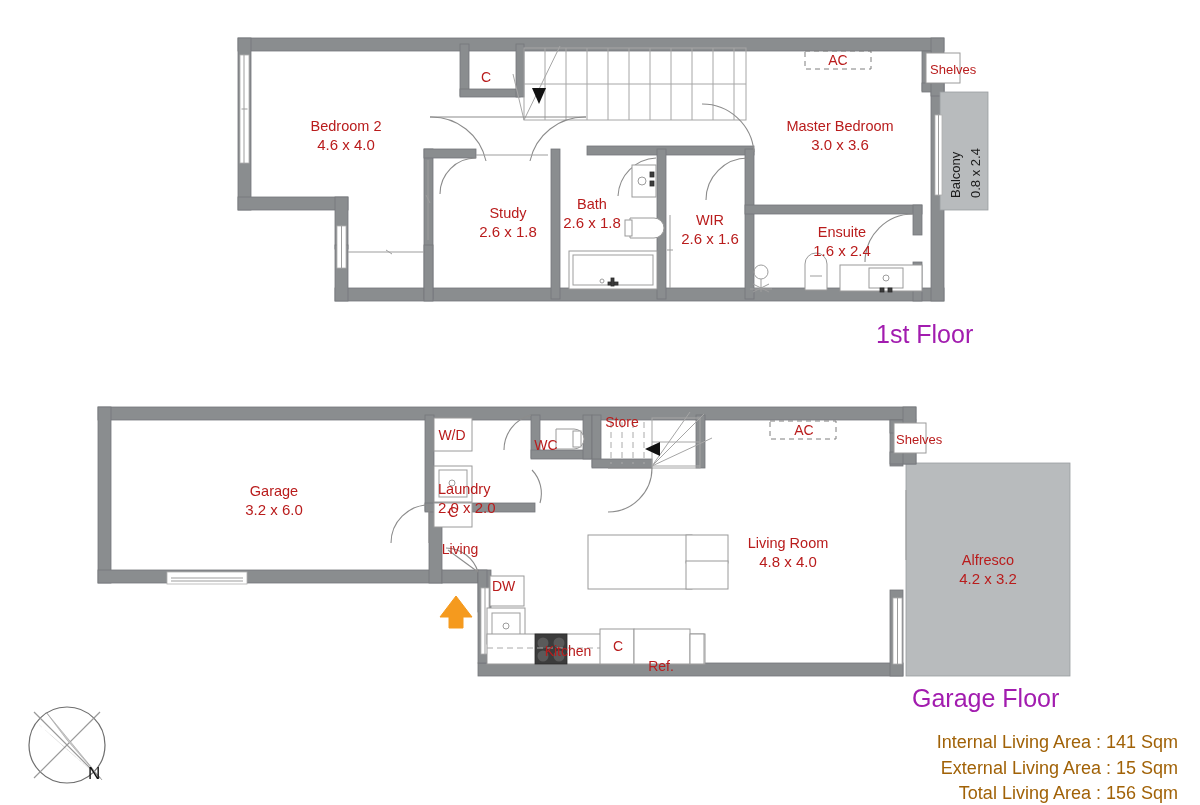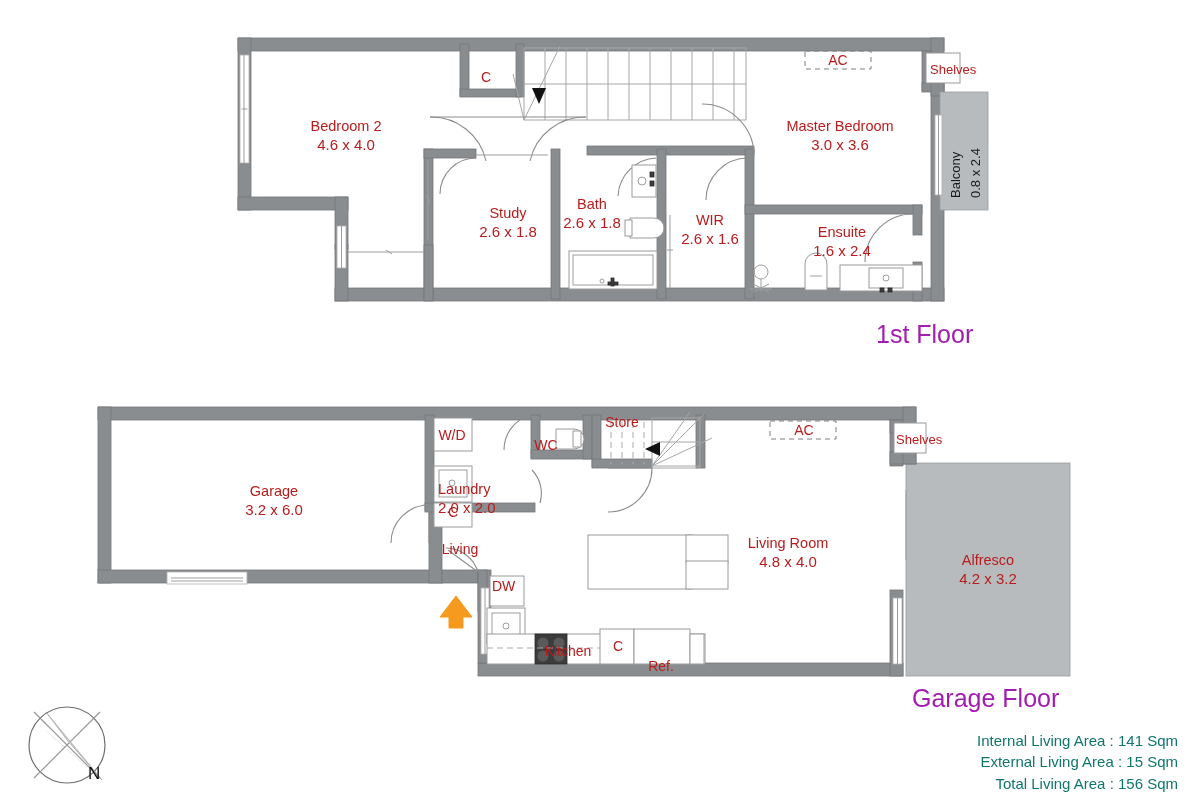--- a/index.html
+++ b/index.html
@@ -30,22 +30,22 @@
   .small-lbl { font-size: 14px; }
   .tiny-lbl  { font-size: 13px; }
   .floor-title {
     position: absolute;
     font-size: 25px;
     color: #a21caf;
     white-space: nowrap;
     text-align: right;
   }
   .area-line {
-    font-size: 15px;
-    color: #0f766e;
+    font-size: 18px;
+    color: #a16207;
     white-space: nowrap;
     line-height: 1.42;
   }
   #area-block {
     position: absolute;
     right: 22px;
     top: 730px;
     text-align: right;
   }
   .n-letter { position: absolute; left: 88px; top: 764px; font-size: 17px; color: #111; }

